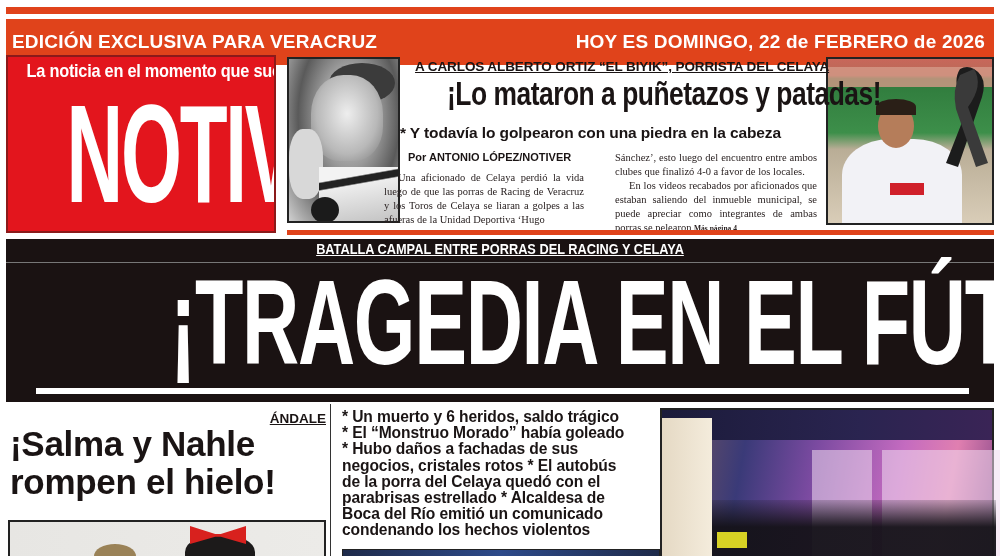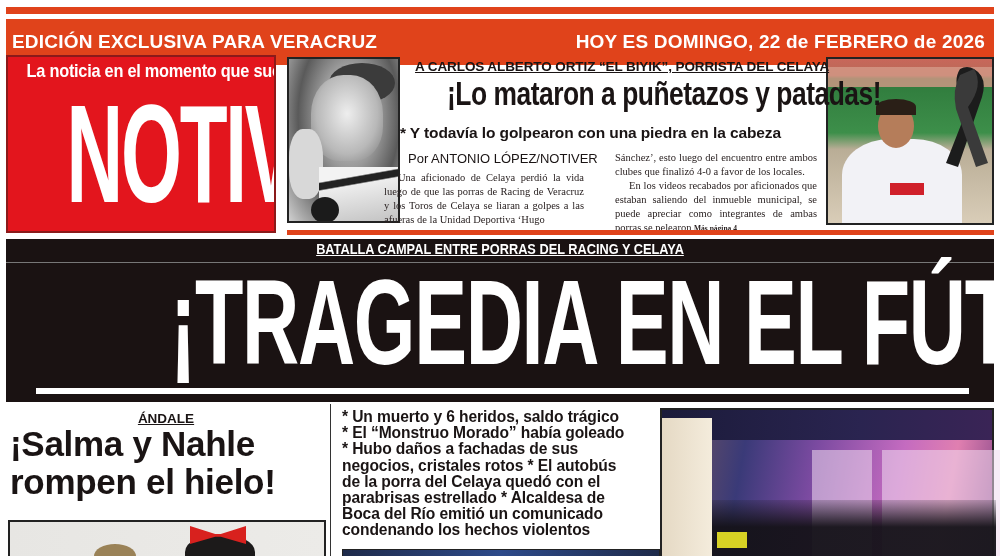--- a/index.html
+++ b/index.html
@@ -48,41 +48,41 @@
   .photo-right .logo-badge { position: absolute; left: 62px; top: 124px; width: 34px; height: 12px; background: #d0202a; }
   .photo-right .ribbon { position: absolute; left: 110px; top: 8px; width: 58px; height: 110px; }
 
   
   .kicker-top { left: 415px; top: 59px; width: 403px; text-align: center; font-weight: bold; font-size: 13.5px;
                 text-decoration: underline; white-space: nowrap; letter-spacing: -0.1px; }
   .headline-top { left: 405px; top: 75px; width: 420px; text-align: center; font-weight: bold; font-size: 33px;
                   font-family: "Liberation Sans", sans-serif; transform: scaleX(0.80); transform-origin: center;
                   white-space: nowrap; letter-spacing: -0.6px; line-height: 38px; }
   .subhead-top { left: 400px; top: 124px; width: 420px; font-weight: bold; font-size: 15.5px; white-space: nowrap; letter-spacing: -0.1px; }
-  .byline { left: 408px; top: 151px; font-weight: normal; font-size: 13px; white-space: nowrap; }
+  .byline { left: 408px; top: 151px; font-weight: bold; font-size: 11px; white-space: nowrap; }
   .col-text { font-family: "Liberation Serif", serif; font-size: 10.5px; line-height: 14px; text-align: justify; color: #2a2222; }
   .col1 { left: 384px; top: 171px; width: 200px; text-indent: 14px; }
   .col2 { left: 615px; top: 151px; width: 202px; }
   .col2 p + p { text-indent: 14px; }
   .more { font-family: Liberation Serif, serif; font-weight: bold; font-size: 7.5px; }
 
   .orange-bar-mid { left: 287px; top: 230px; width: 707px; height: 5px; background: #e0431b; }
 
   
   .black-block { left: 6px; top: 239px; width: 988px; height: 163px; background: #1a1212; }
   .black-kicker { left: 6px; top: 241px; width: 988px; text-align: center; color: #fff; font-weight: bold; font-size: 14.5px;
                   text-decoration: underline; white-space: nowrap; transform: scaleX(0.88); transform-origin: center; }
   .black-divider { left: 6px; top: 262px; width: 988px; height: 1px; background: #777; }
   .mega { left: 0px; top: 257px; width: 1000px; text-align: center; color: #fff; font-weight: bold;
           font-family: "Liberation Sans", sans-serif; font-size: 120px; line-height: 130px;
           transform: scaleX(0.66); transform-origin: center; white-space: nowrap; letter-spacing: -2px; }
   .mega-underline { left: 36px; top: 388px; width: 933px; height: 6px; background: #fff; }
 
   
-  .kicker-left { left: 6px; top: 411px; width: 320px; text-align: center; font-weight: bold; font-size: 13.5px; text-decoration: underline; }
+  .kicker-left { left: 6px; top: 411px; width: 320px; text-align: right; font-weight: bold; font-size: 13.5px; text-decoration: underline; }
   .headline-left { left: 10px; top: 425px; width: 320px; font-weight: bold; font-size: 35px; line-height: 38px;
                    letter-spacing: -0.3px; font-family: "Liberation Sans", sans-serif; }
   .photo-bottom-left { left: 8px; top: 520px; width: 318px; height: 40px; border: 2px solid #222; border-bottom: none;
                        background: linear-gradient(90deg, #e7e6e3 0%, #ecebe8 100%); }
   .photo-bottom-left .hair1 { position: absolute; left: 84px; top: 22px; width: 42px; height: 24px; border-radius: 50% 50% 0 0; background: #9a8257; }
   .photo-bottom-left .hair2 { position: absolute; left: 175px; top: 12px; width: 70px; height: 36px; border-radius: 50% 50% 0 0; background: #1c1a1a; }
   .photo-bottom-left .bow { position: absolute; left: 180px; top: 4px; width: 56px; height: 18px; background: #d8211e;
                             clip-path: polygon(0 0, 45% 45%, 55% 45%, 100% 0, 100% 100%, 55% 60%, 45% 60%, 0 100%); }
 
   .vline { left: 330px; top: 404px; width: 1px; height: 152px; background: #333; }

